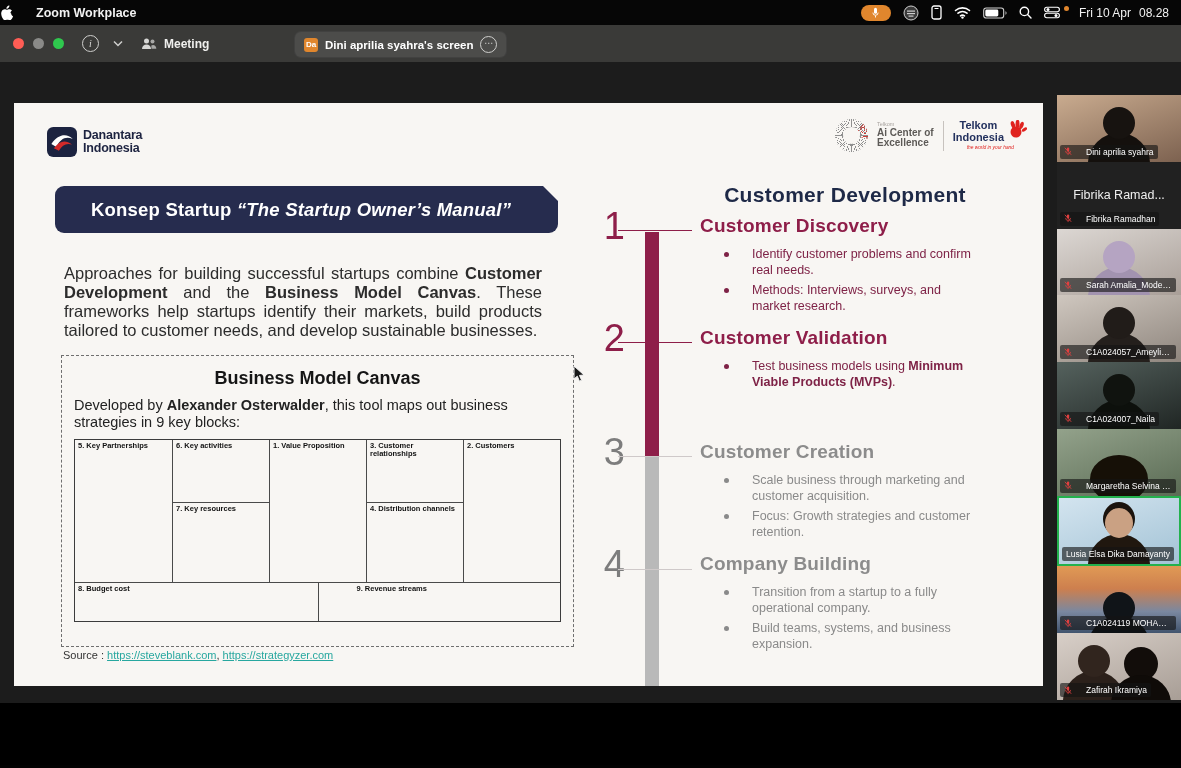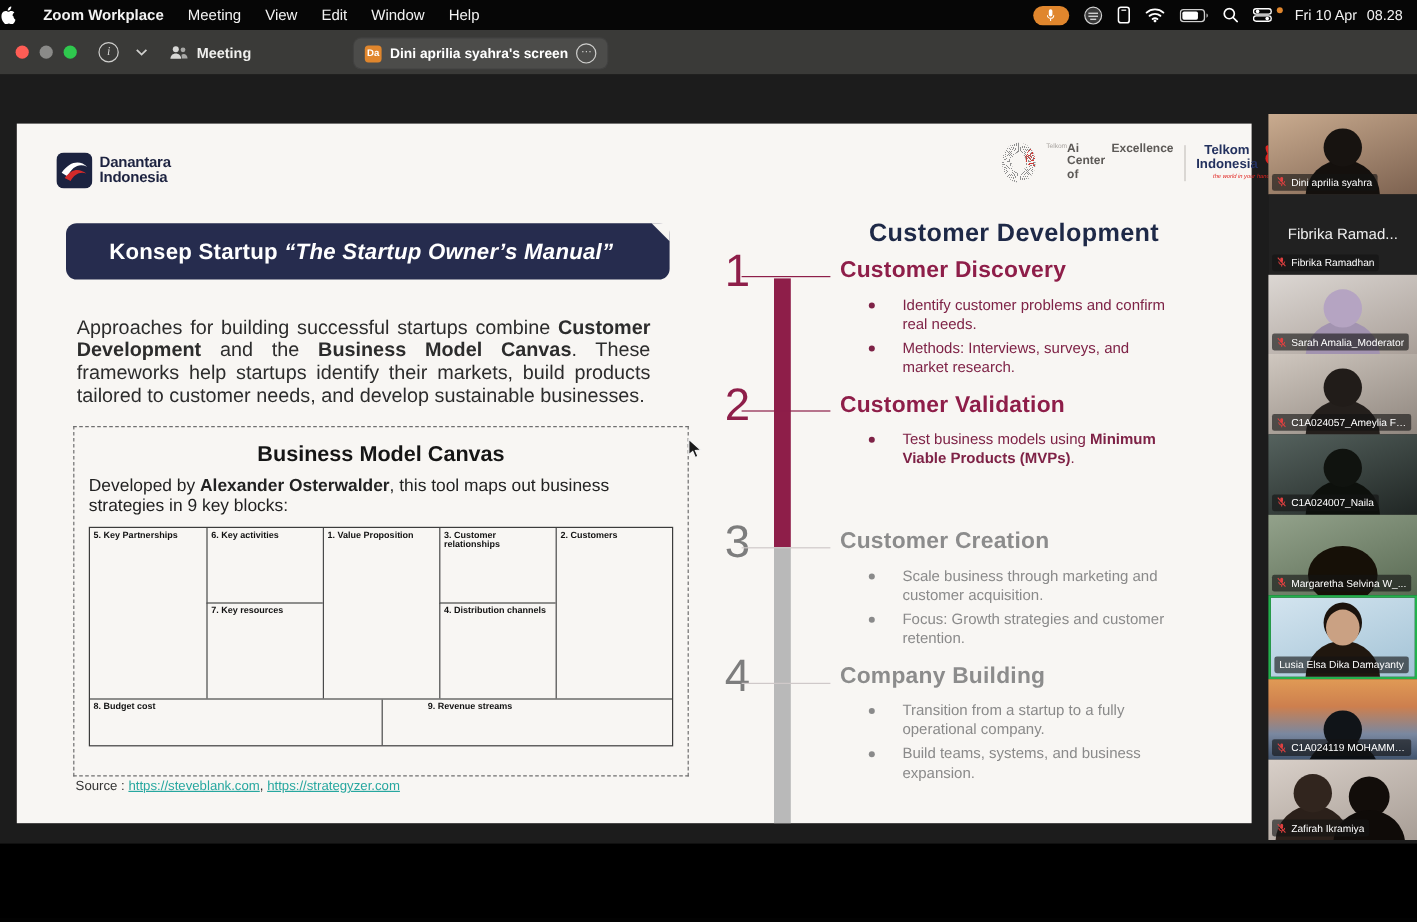--- a/index.html
+++ b/index.html
@@ -51,21 +51,21 @@
   .slide{position:absolute;left:14px;top:41px;width:1029px;height:583px;background:var(--slidebg);}
   .brandleft{position:absolute;left:33px;top:24px;display:flex;gap:6px;align-items:center;}
   .brandleft .txt{color:#1d2340;font-weight:bold;font-size:12.5px;line-height:1.02;letter-spacing:-.2px;}
   .brandright{position:absolute;left:821px;top:16px;display:flex;align-items:center;gap:9px;}
   .starburst{width:33px;height:33px;border-radius:50%;
     background:repeating-conic-gradient(#8f8f8f 0 1.6deg,transparent 1.6deg 6.4deg);position:relative;}
   .starburst::after{content:"";position:absolute;inset:8px;border-radius:50%;background:var(--slidebg);}
   .starburst .redarc{position:absolute;inset:0;border-radius:50%;
     background:repeating-conic-gradient(from 55deg,#cf3a36 0 1.6deg,transparent 1.6deg 6.4deg);
     clip-path:polygon(50% 50%,100% 0,100% 60%);}
-  .aicoe{display:flex;flex-direction:row;line-height:1.05;}
+  .aicoe{display:flex;flex-direction:column;line-height:1.05;}
   .aicoe .tiny{color:#a9a4a0;font-size:5.5px;}
   .aicoe .l{color:#5d5a57;font-size:10px;font-weight:bold;}
   .brdiv{width:1px;height:30px;background:#c7c2be;}
   .telkom{display:flex;flex-direction:column;align-items:center;line-height:1;}
   .telkom .row{display:flex;align-items:flex-start;gap:2px;}
   .telkom .nm{color:#23315e;font-size:11px;font-weight:bold;line-height:1.08;text-align:center;}
   .telkom .tag{color:#e0231f;font-size:4.8px;font-style:italic;margin-top:2px;}
 
   .banner{position:absolute;left:41px;top:83px;width:503px;height:47px;background:#262c4e;
     border-radius:9px;display:flex;align-items:center;padding-left:16px;box-sizing:border-box;}
@@ -152,37 +152,36 @@
   .t8 .torso{background:#0c1014;top:50px;}
   .t9{background:linear-gradient(160deg,#d8cfc8,#a89e96);}
   .t9 .head{left:30%;background:#31251e;}
   .t9 .torso{left:30%;background:#2b201a;}
   .t9 .sil::before{content:"";position:absolute;width:34px;height:34px;border-radius:50%;
     background:#120d0a;left:68%;transform:translateX(-50%);top:14px;}
   .t9 .sil::after{content:"";position:absolute;width:60px;height:36px;border-radius:50% 50% 0 0/80% 80% 0 0;
     background:#0f0b08;left:68%;transform:translateX(-50%);top:42px;}
   .namelabel{position:absolute;left:3px;bottom:3px;max-width:116px;background:rgba(20,20,20,.62);
     border-radius:2px;color:#fff;font-size:8.5px;padding:2px 4px;display:flex;align-items:center;
-    gap:4px;white-space:nowrap;overflow:hidden;box-sizing:border-box;}
+    gap:14px;white-space:nowrap;overflow:hidden;box-sizing:border-box;}
   .namelabel .nm{overflow:hidden;text-overflow:ellipsis;}
 
   svg{display:block;}
 </style>
 </head>
 <body>
 
 <div class="menubar">
   <span class="apple">
     <svg width="13" height="15" viewBox="0 0 14 17">
         <path fill="#fff" d="M11.5 9.1c0-1.9 1.6-2.8 1.7-2.9-.9-1.3-2.3-1.5-2.8-1.5-1.2-.1-2.3.7-2.9.7-.6 0-1.5-.7-2.5-.7-1.3 0-2.6.8-3.3 2-1.5 2.6-.4 6.4 1.1 8.5.7 1 1.5 2.2 2.6 2.1 1-.1 1.4-.7 2.7-.7s1.6.7 2.7.7c1.1 0 1.8-1 2.5-2 .8-1.2 1.1-2.3 1.1-2.4 0 0-2.1-.8-2.1-3.2z"></path>
         <path fill="#fff" d="M9.4 3.2C10 2.5 10.4 1.5 10.3.5c-.9 0-1.9.6-2.5 1.3-.5.6-1 1.6-.9 2.5 1 .1 2-.5 2.5-1.1z"></path>
       </svg>
   </span>
   <span class="appname">Zoom Workplace</span>
-  <span id="menu-items"><span class="mitem">Meeting</span><span class="mitem">View</span><span class="mitem">Edit</span><span class="mitem">Window</span><span class="mitem">Help</span></span>
   <span class="spacer"></span>
   <span class="statusicons">
     <span class="micpill">
       <svg width="9" height="12" viewBox="0 0 12 16">
           <rect x="4" y="1" width="4" height="8" rx="2" fill="#fff"></rect>
           <path d="M2.5 7.5a3.5 3.5 0 0 0 7 0" stroke="#fff" stroke-width="1.2" fill="none"></path>
           <line x1="6" y1="11.5" x2="6" y2="14" stroke="#fff" stroke-width="1.2"></line>
         </svg>
     </span>
     <span>

